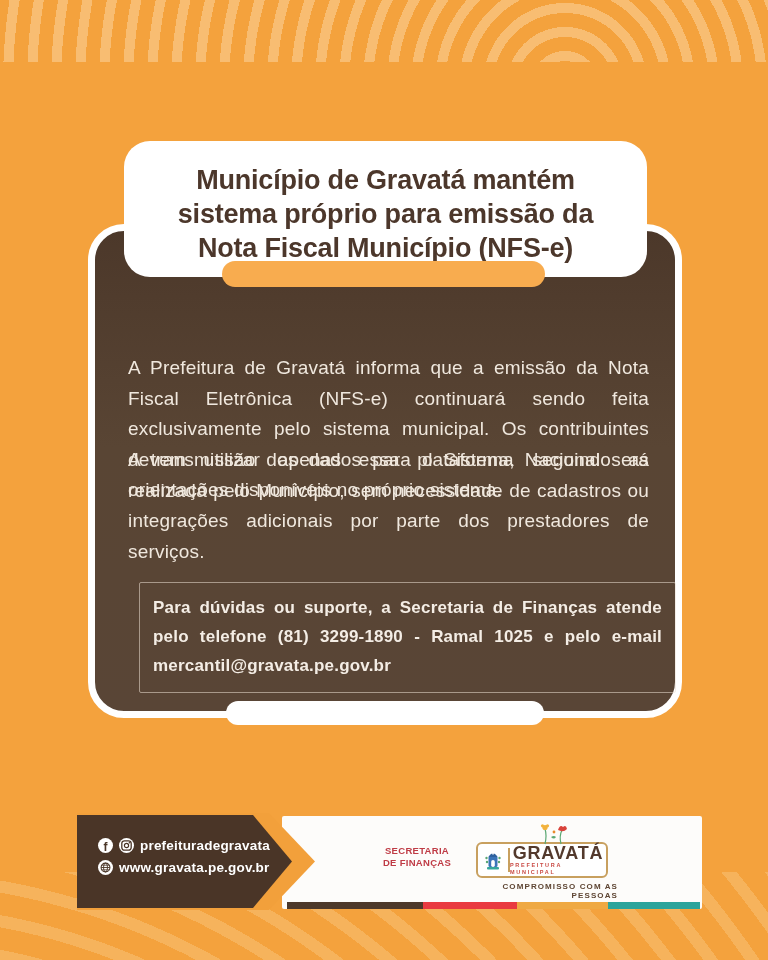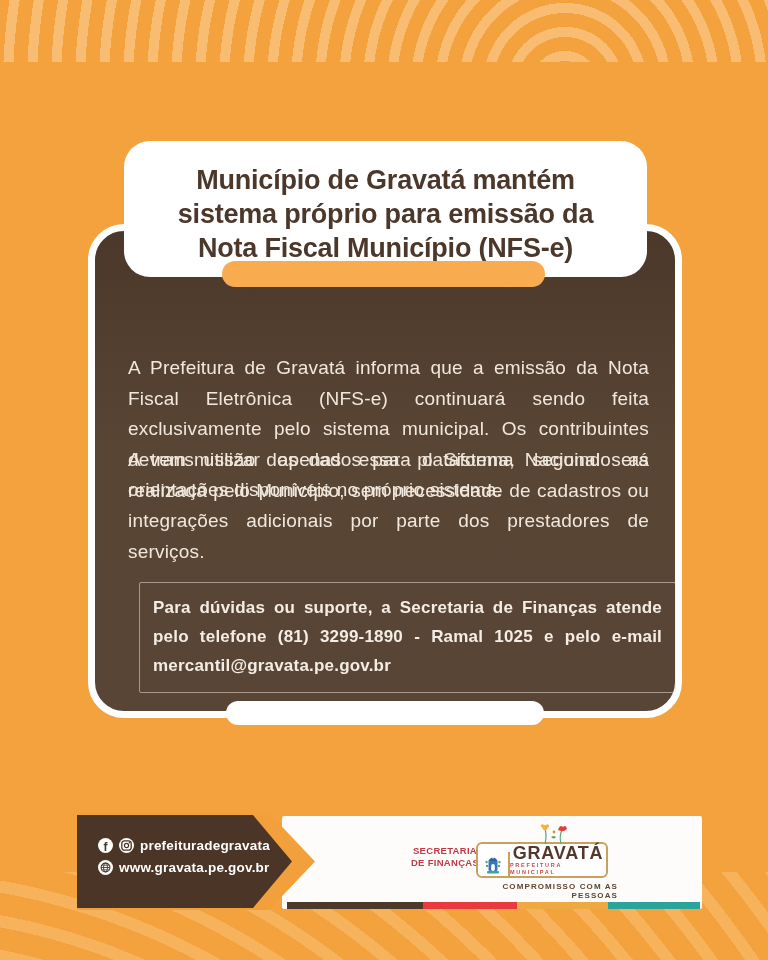--- a/index.html
+++ b/index.html
@@ -85,28 +85,28 @@
   }
   .ribbon-content{position:absolute;left:21px;top:23px;display:flex;flex-direction:column;gap:7px;}
   .ribbon-row{display:flex;align-items:center;gap:6px;}
   .ribbon-text{font-size:13.5px;font-weight:bold;letter-spacing:.2px;white-space:nowrap;}
   .icon-circle{
     width:15px;height:15px;border-radius:50%;background:#FFFFFF;
     display:flex;align-items:center;justify-content:center;flex:0 0 auto;
   }
   .fb-glyph{color:#4A3527;font-size:12px;font-weight:bold;line-height:1;transform:translateY(.5px);}
   .dept{
-    position:absolute;left:404px;top:845px;width:82px;z-index:2;
+    position:absolute;left:376px;top:845px;width:82px;z-index:2;
     color:#BF3B45;font-size:9.5px;font-weight:bold;line-height:12px;
     text-align:center;letter-spacing:.3px;
   }
   .logo-box{
     position:absolute;left:476px;top:842px;width:132px;height:36px;z-index:2;
     background:#FFFFFF;border:2px solid #C8A05F;border-radius:6px;
-    display:flex;align-items:flex-end;
+    display:flex;align-items:center;
   }
   .logo-crest{
     width:32px;border-right:2px solid #C8A05F;
     display:flex;align-items:center;justify-content:center;
   }
   .logo-wordmark{flex:1;display:flex;flex-direction:column;align-items:center;justify-content:center;}
   .logo-city{color:#53392C;font-size:18px;font-weight:bold;letter-spacing:.8px;line-height:18px;}
   .logo-sub{color:#C94A44;font-size:5.5px;font-weight:bold;letter-spacing:1.7px;line-height:7px;}
   .logo-flowers{position:absolute;left:531px;top:823px;z-index:3;}
   .logo-tagline{

